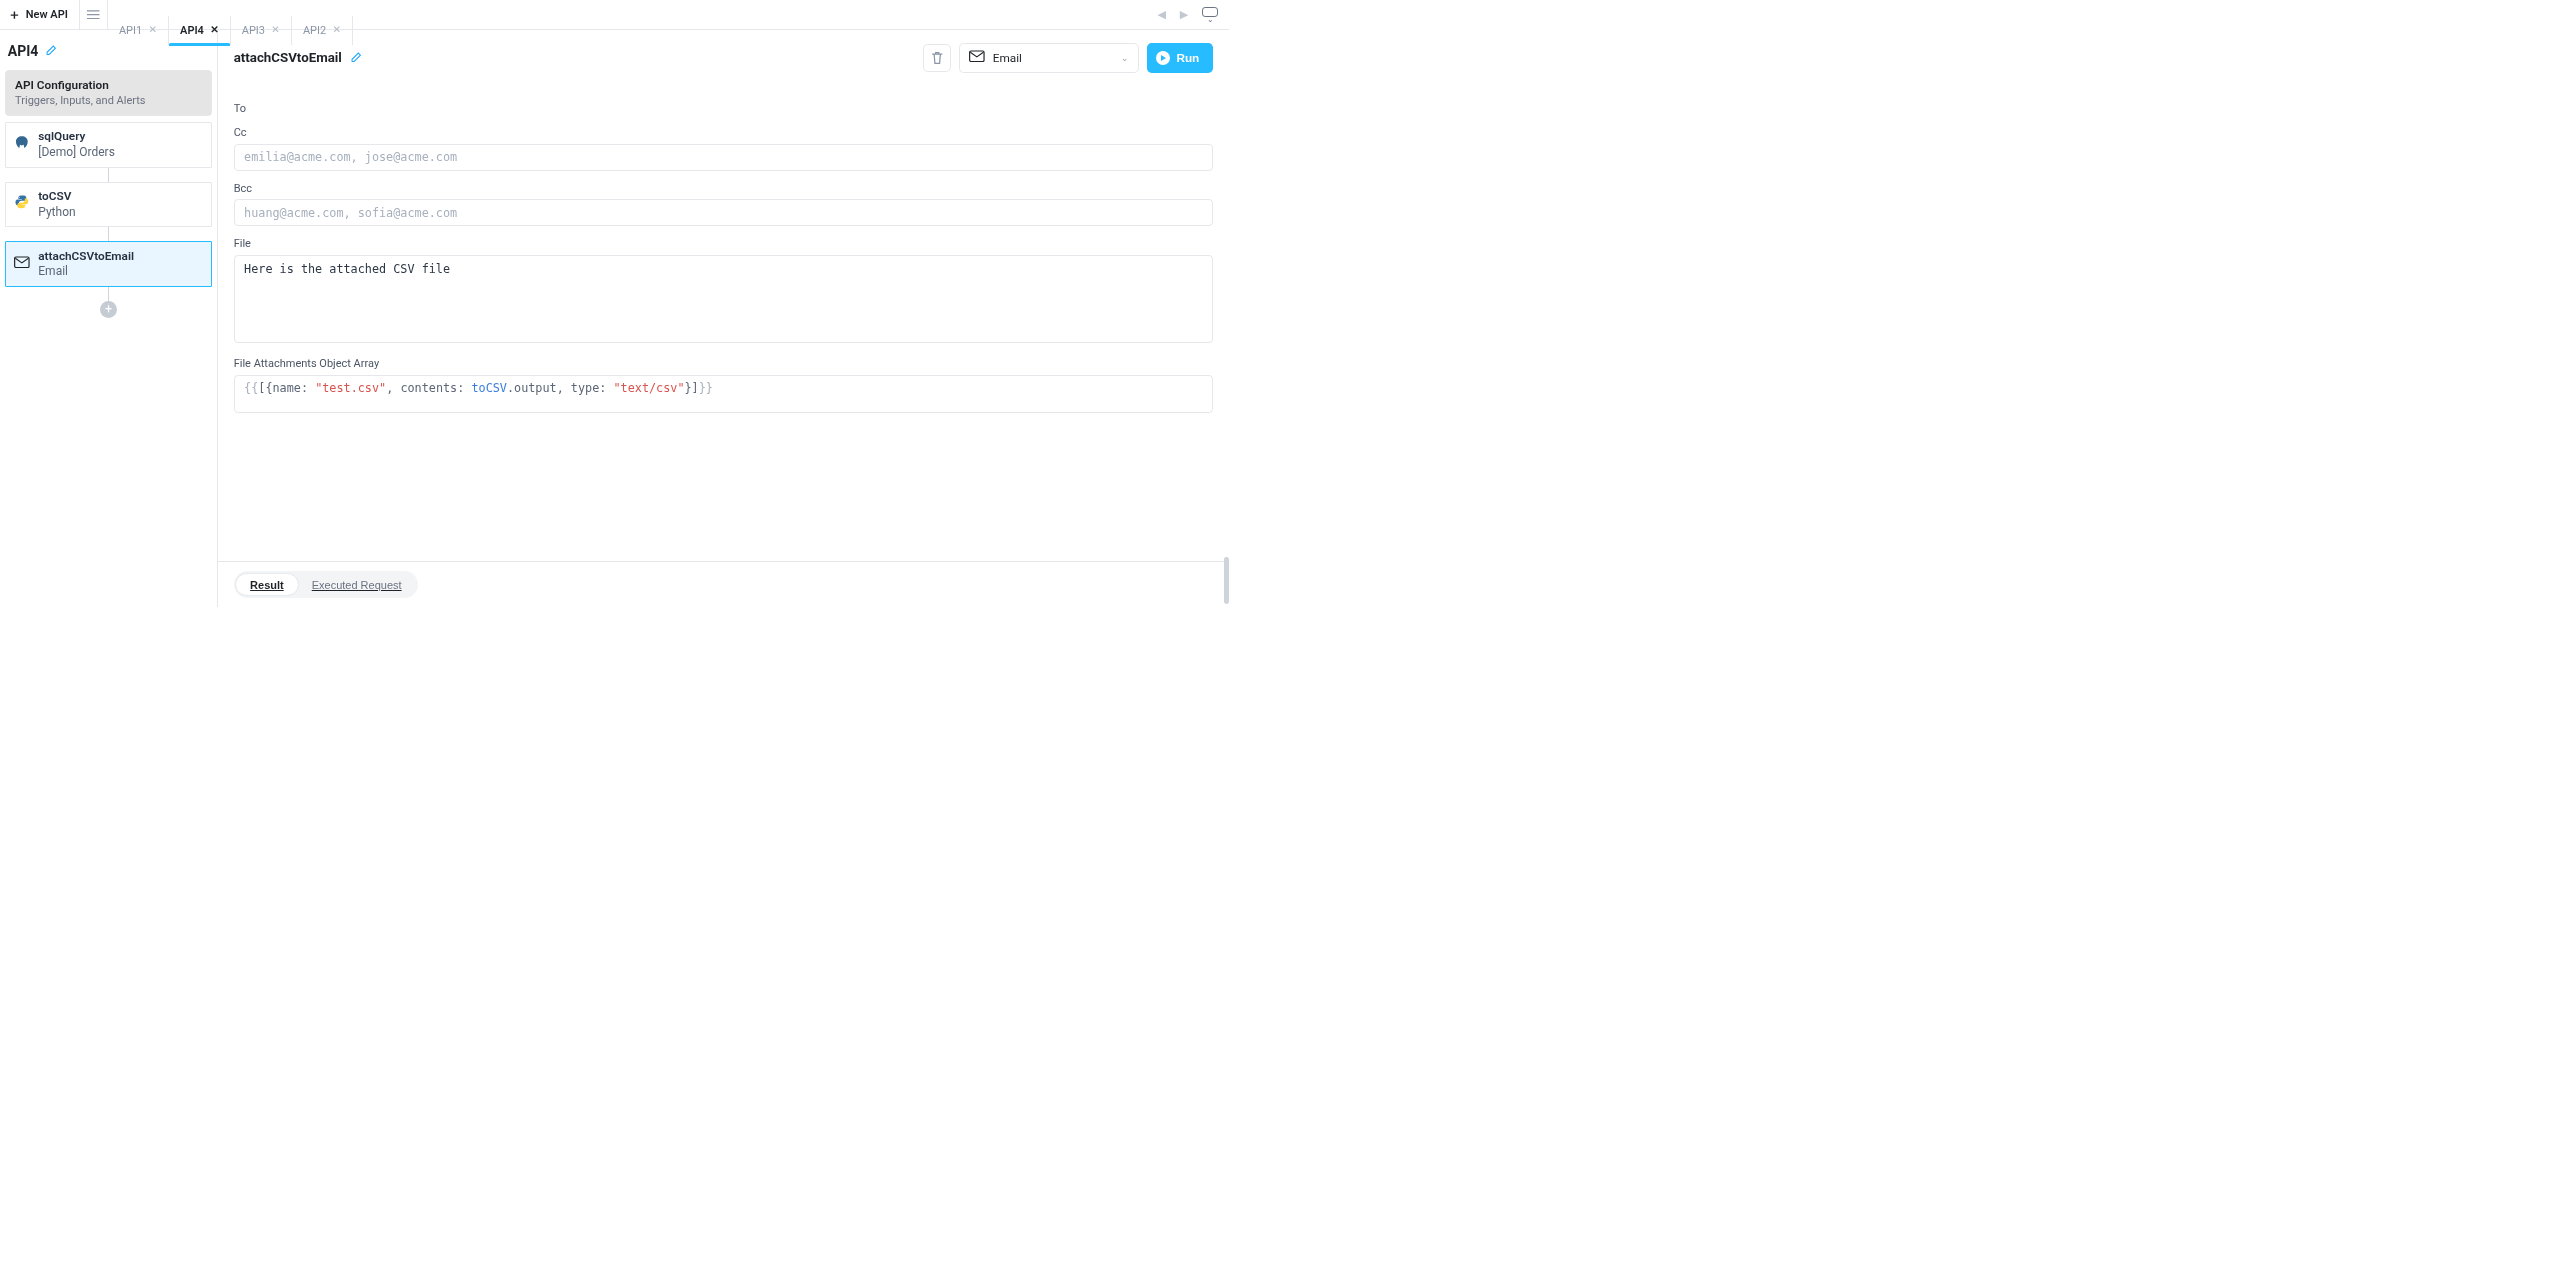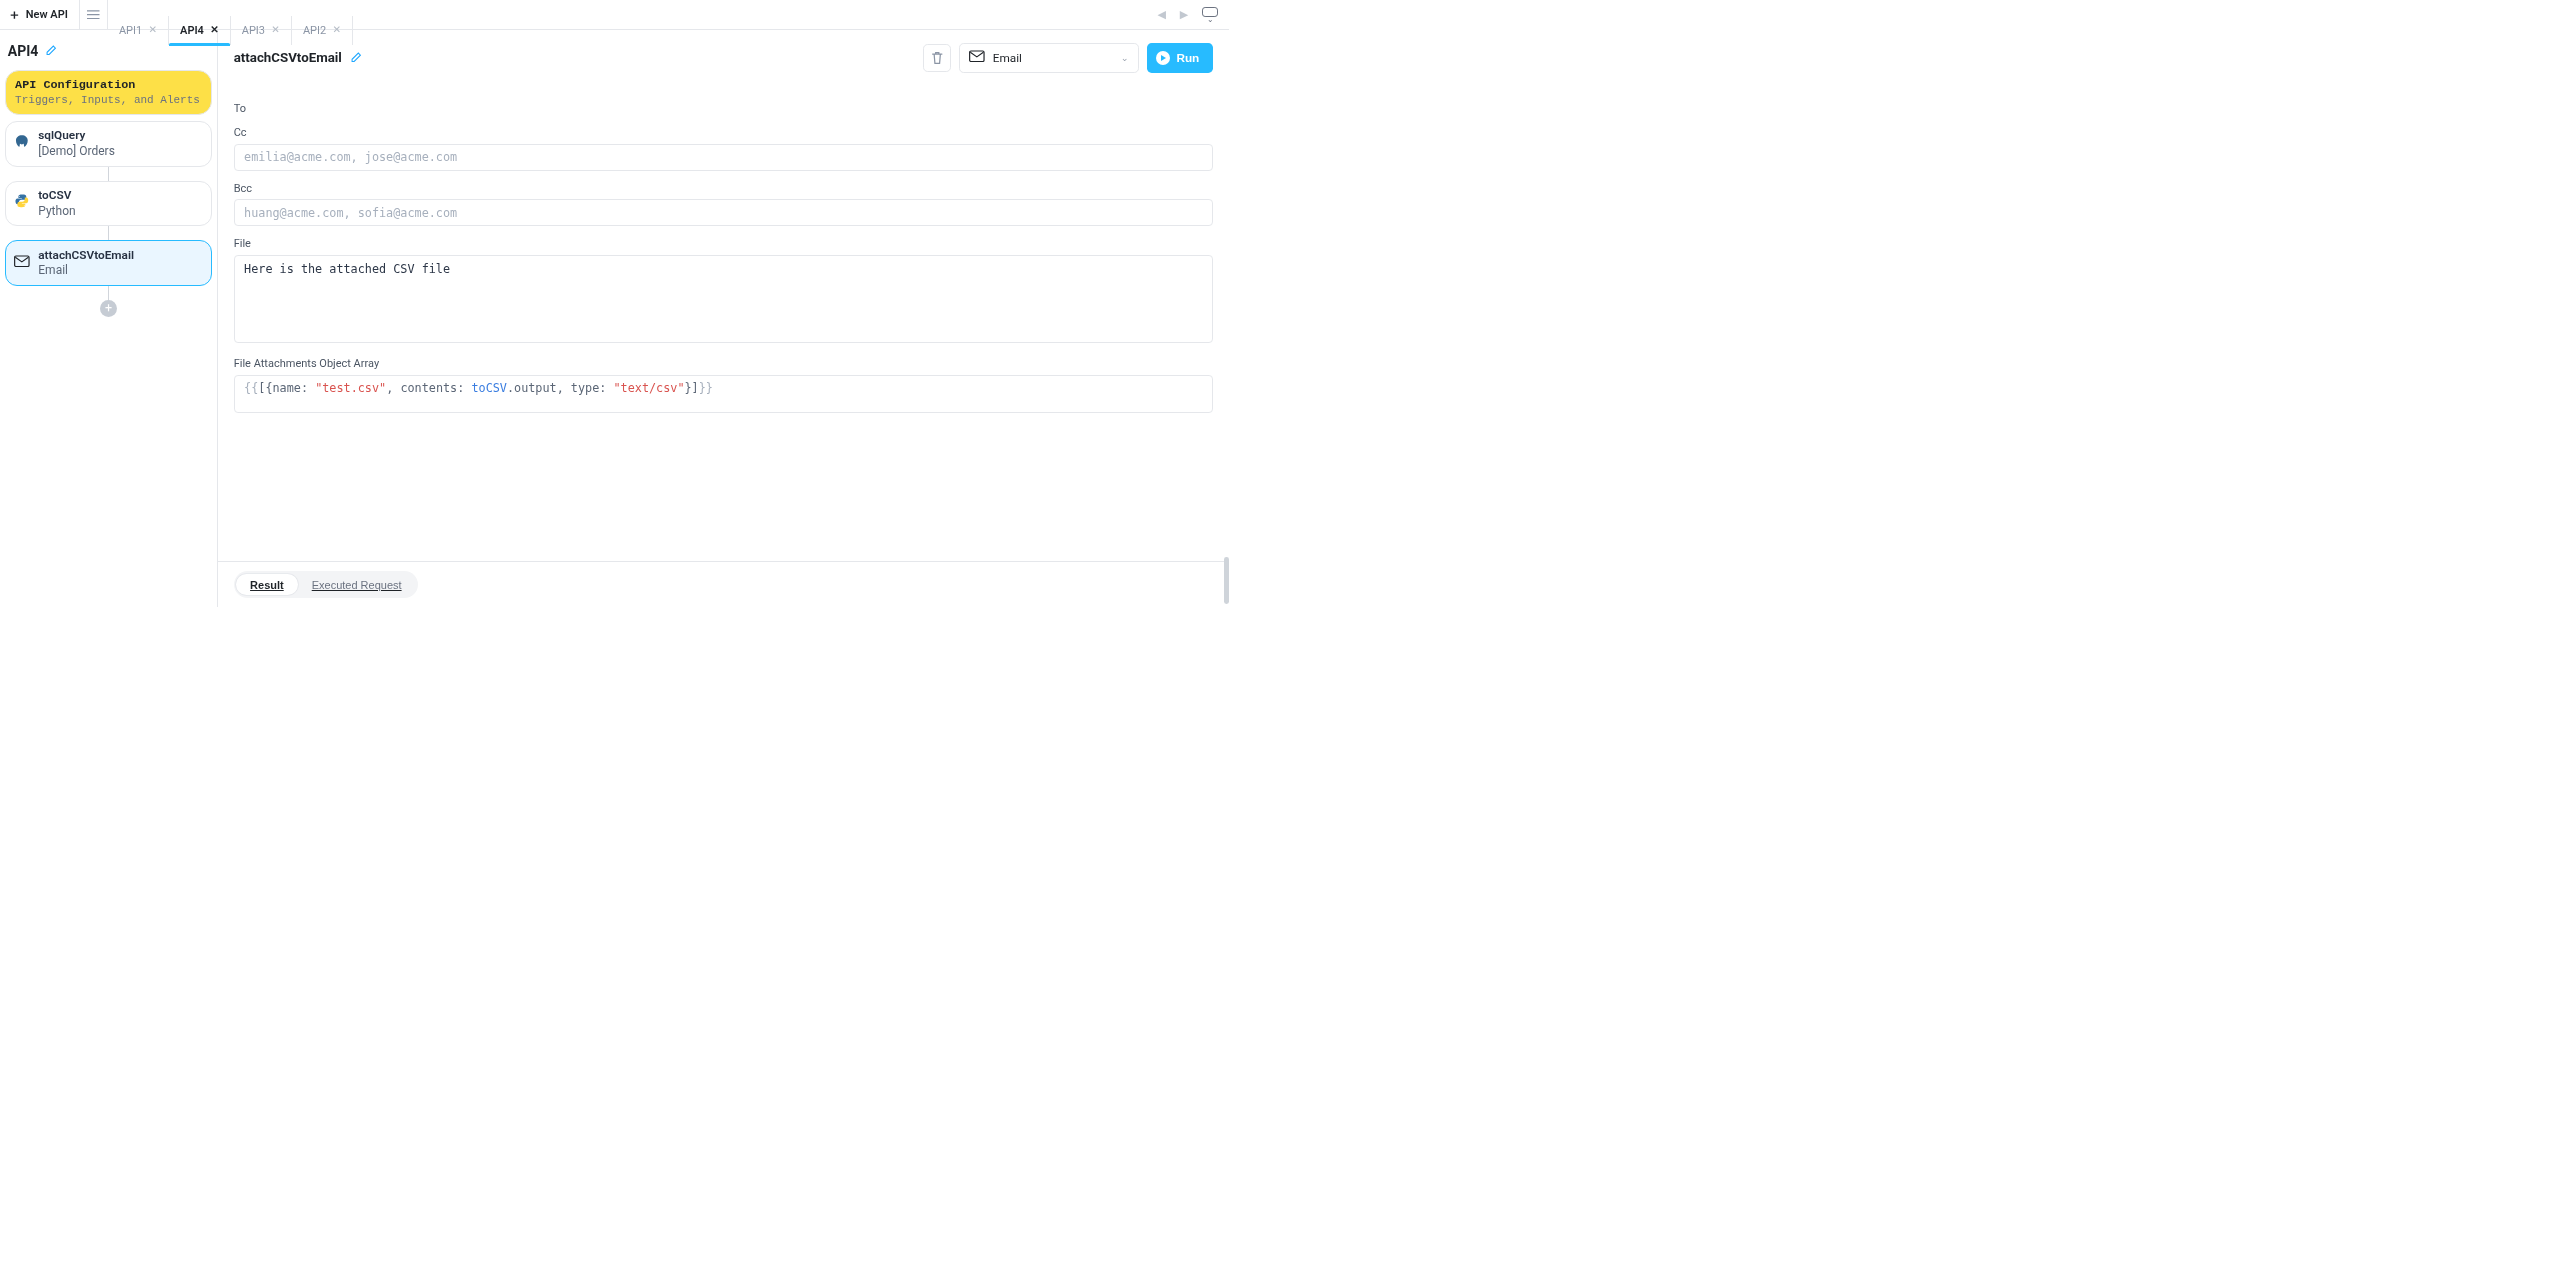--- a/index.html
+++ b/index.html
@@ -90,35 +90,34 @@
   .api-name-row{
     display:flex;align-items:center;gap:6.3px;
     padding:0 3.1px 11px 3.1px;
   }
   .api-name-row .name{font-size:14px;font-weight:700;}
   .edit-pencil{color:var(--accent-strong);}
   .edit-pencil svg{width:12.5px;height:12.5px;display:block;}
 
   .card{
     border:0.8px solid var(--border);
-    border-radius:14px;
+    border-radius:4px;
     margin:0 0 6.3px 0;
     padding:7.8px 9.4px;
-    background:#fde047;
-    font-family:Liberation Mono, monospace;
+    background:#e5e5e5;
   }
   .card .title{font-weight:600;font-size:11.8px;}
   .card .sub{font-size:11px;color:var(--text-muted);margin-top:1.6px;}
 
   .stepcol{display:flex;flex-direction:column;align-items:center;}
   .connector{width:0.8px;height:14px;background:var(--border-strong);}
 
   .step{
     border:0.8px solid var(--border);
-    border-radius:12px;
+    border-radius:1px;
     padding:6.3px 7.8px 7.8px 7.8px;
     display:flex;gap:7.8px;align-items:flex-start;
     margin:0;
     width:100%;
     background:#fff;
   }
   .step.selected{
     border-color:var(--accent);
     background:var(--selected-bg);
   }

